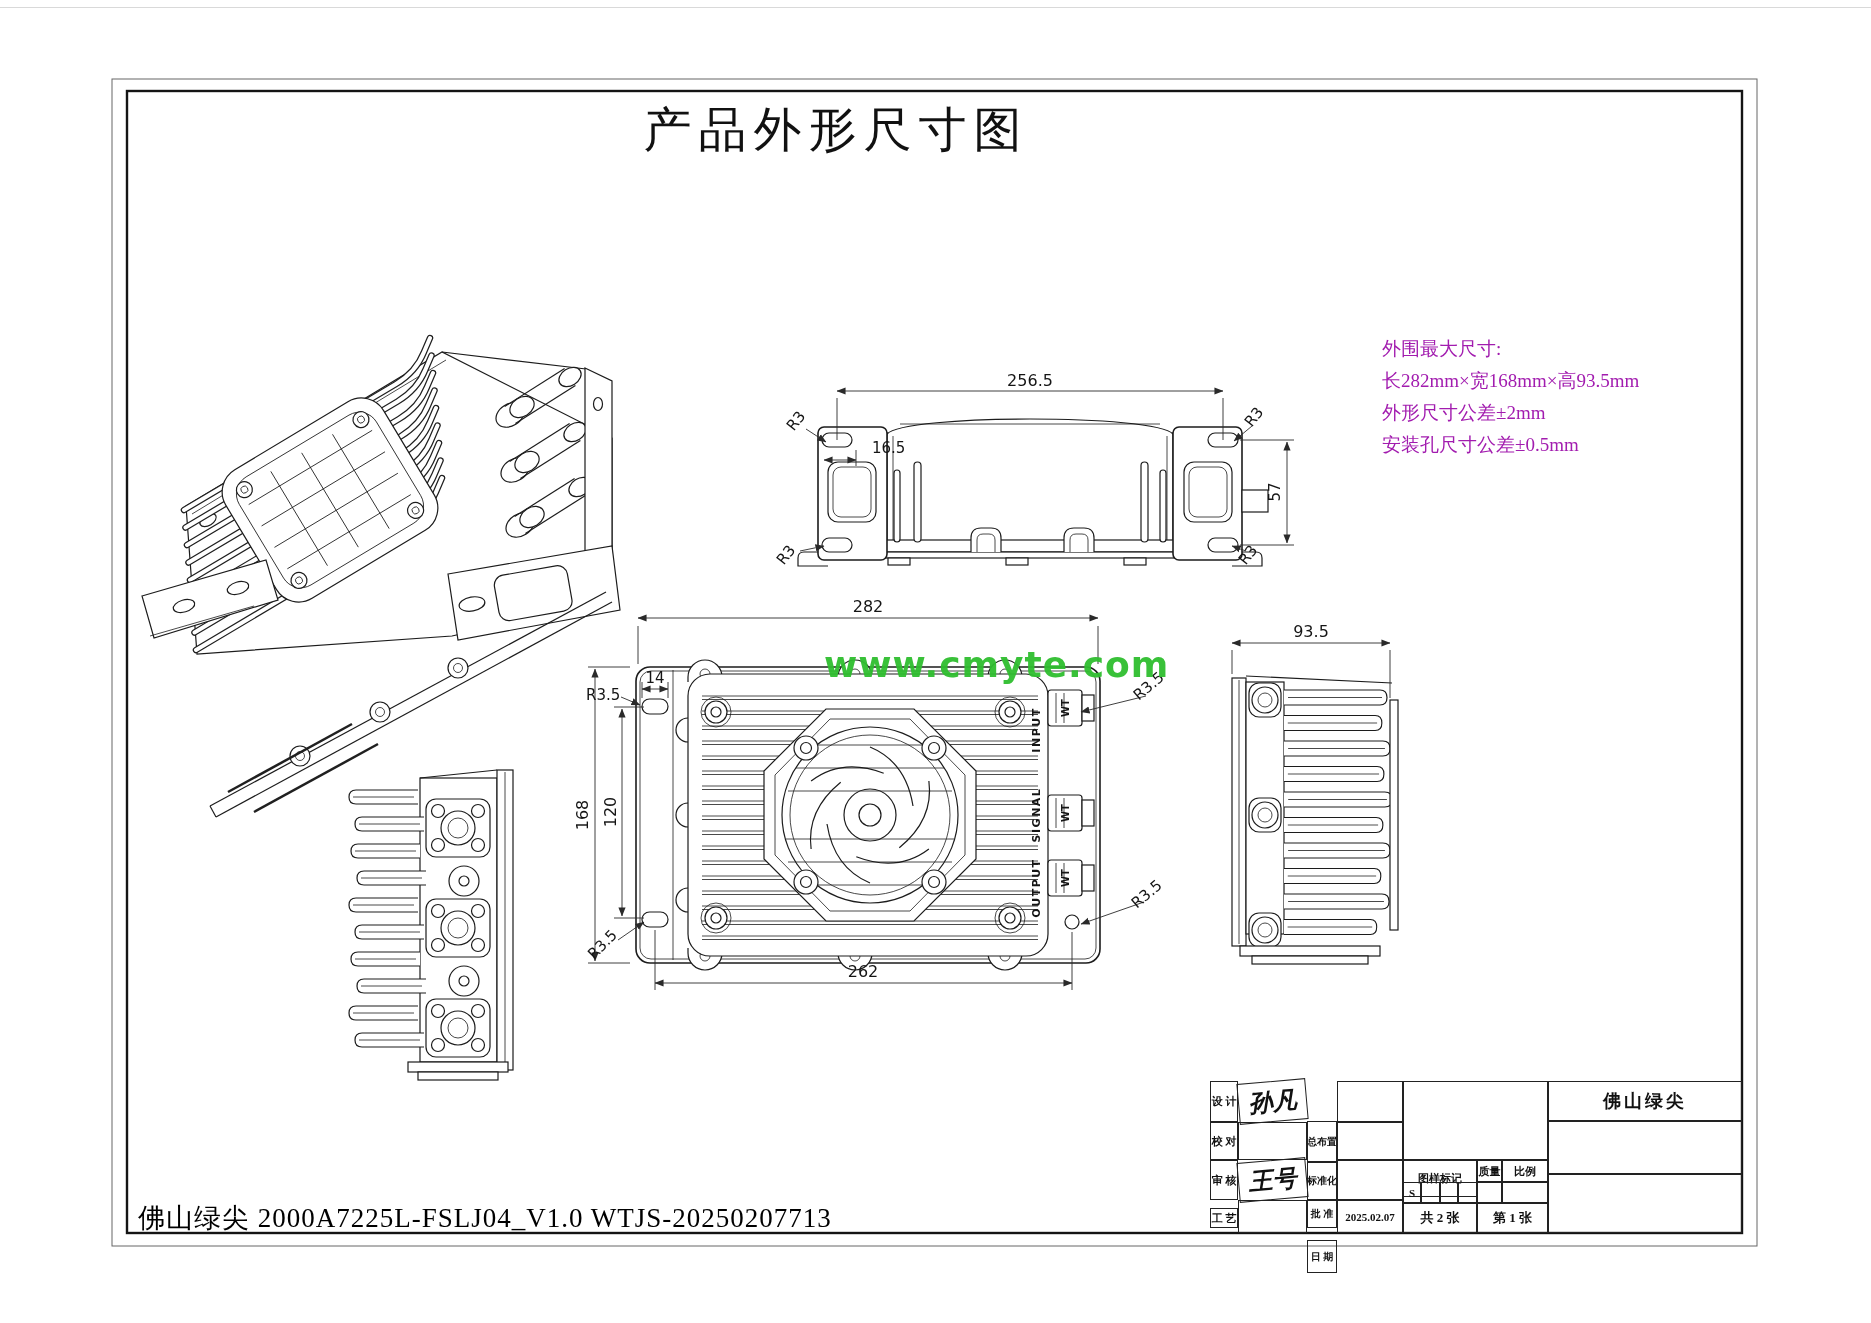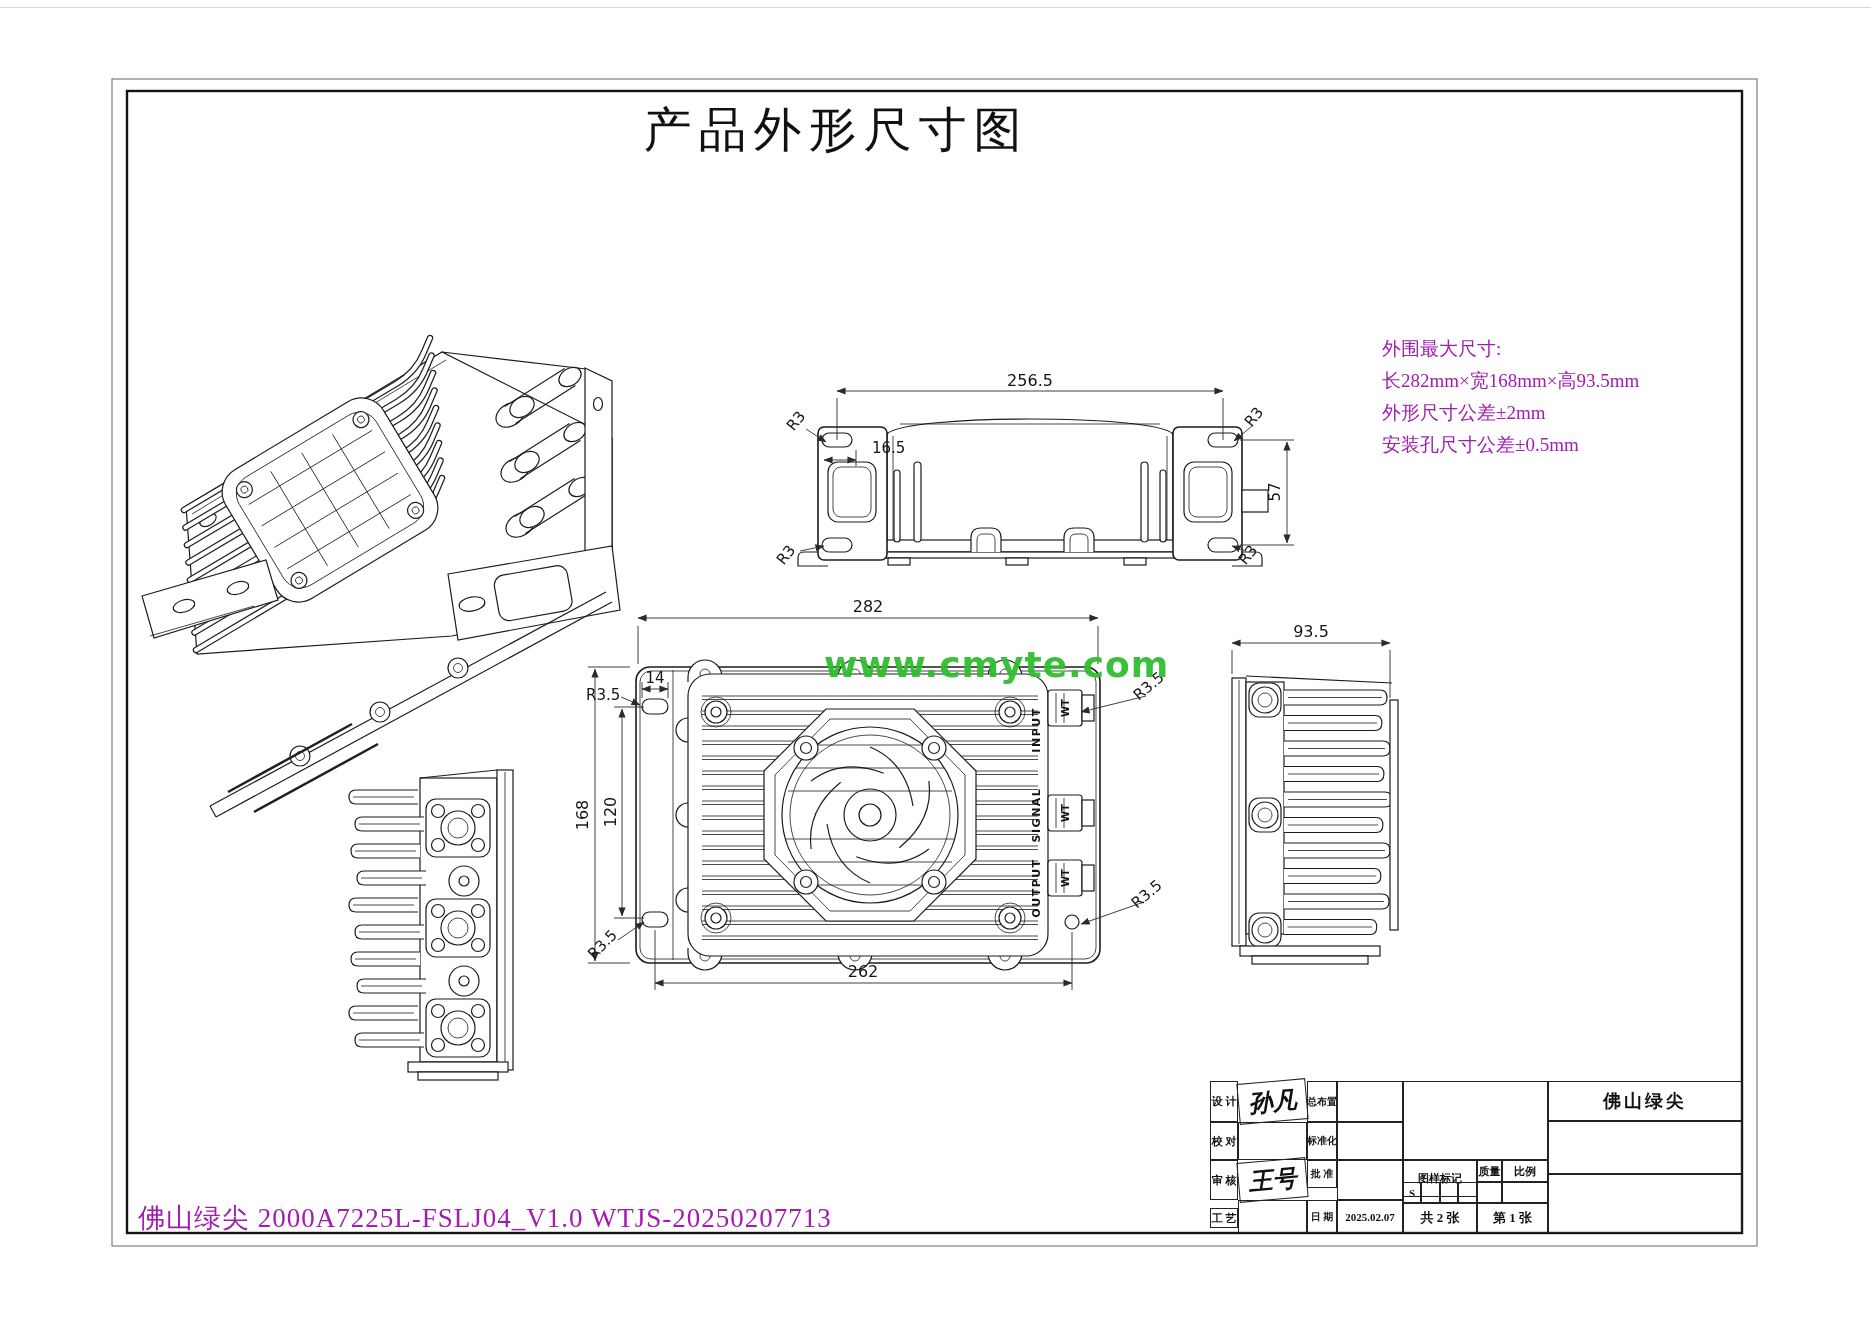--- a/index.html
+++ b/index.html
@@ -17,30 +17,30 @@
   .port{font:bold 11px "DejaVu Sans",sans-serif;fill:#151515;letter-spacing:1.5px;}
   .wt{font:bold 10px "DejaVu Sans",sans-serif;fill:#151515;}
   .tubeo{stroke:#202020;stroke-width:6.5;fill:none;stroke-linecap:round;}
   .tubei{stroke:#ffffff;stroke-width:4;fill:none;stroke-linecap:round;}
   .title{position:absolute;left:836px;top:98px;transform:translateX(-50%);
          font-family:"Liberation Serif",serif;font-size:48px;color:#111;letter-spacing:7px;white-space:nowrap;}
   .notes{position:absolute;left:1382px;top:297px;color:#a21caf;
          font-family:"Liberation Serif",serif;font-size:19px;line-height:32px;white-space:nowrap;margin-top:36px;}
   .wm{position:absolute;left:824px;top:644px;color:#2fbe2f;opacity:.95;
       font:bold 36px "DejaVu Sans",sans-serif;letter-spacing:1px;white-space:nowrap;text-align:right;}
-  .footer-code{position:absolute;left:138px;top:1200px;color:#a21caf;
+  .footer-code{position:absolute;left:138px;top:1200px;color:#000000;
       font-family:"Liberation Serif",serif;font-size:27px;letter-spacing:1px;white-space:nowrap;}
   .tb{position:absolute;left:1210px;top:1081px;width:532px;height:152px;}
   .tb .c{position:absolute;box-sizing:border-box;border:1px solid #222;display:flex;
          align-items:center;justify-content:center;font-family:"Liberation Serif",serif;
          font-size:11px;color:#111;white-space:nowrap;overflow:hidden;font-weight:bold;}
   .tb .sig{font-family:"DejaVu Sans",sans-serif;font-style:italic;font-weight:bold;
            font-size:24px;transform:rotate(-5deg);}
   .tb .comp{font-size:18px;letter-spacing:3px;}
-  .tb .sm{font-size:10px;}
+  .tb .sm{font-size:10px;margin-top:40px;}
 </style>
 </head>
 <body>
 
 <div class="stage">
   <div class="topline"></div>
 
   <svg class="plan" width="1871" height="1323" viewBox="0 0 1871 1323">
     <defs>
       <marker id="arw" viewBox="0 0 10 10" refX="9.5" refY="5" markerWidth="10" markerHeight="10" orient="auto-start-reverse">

